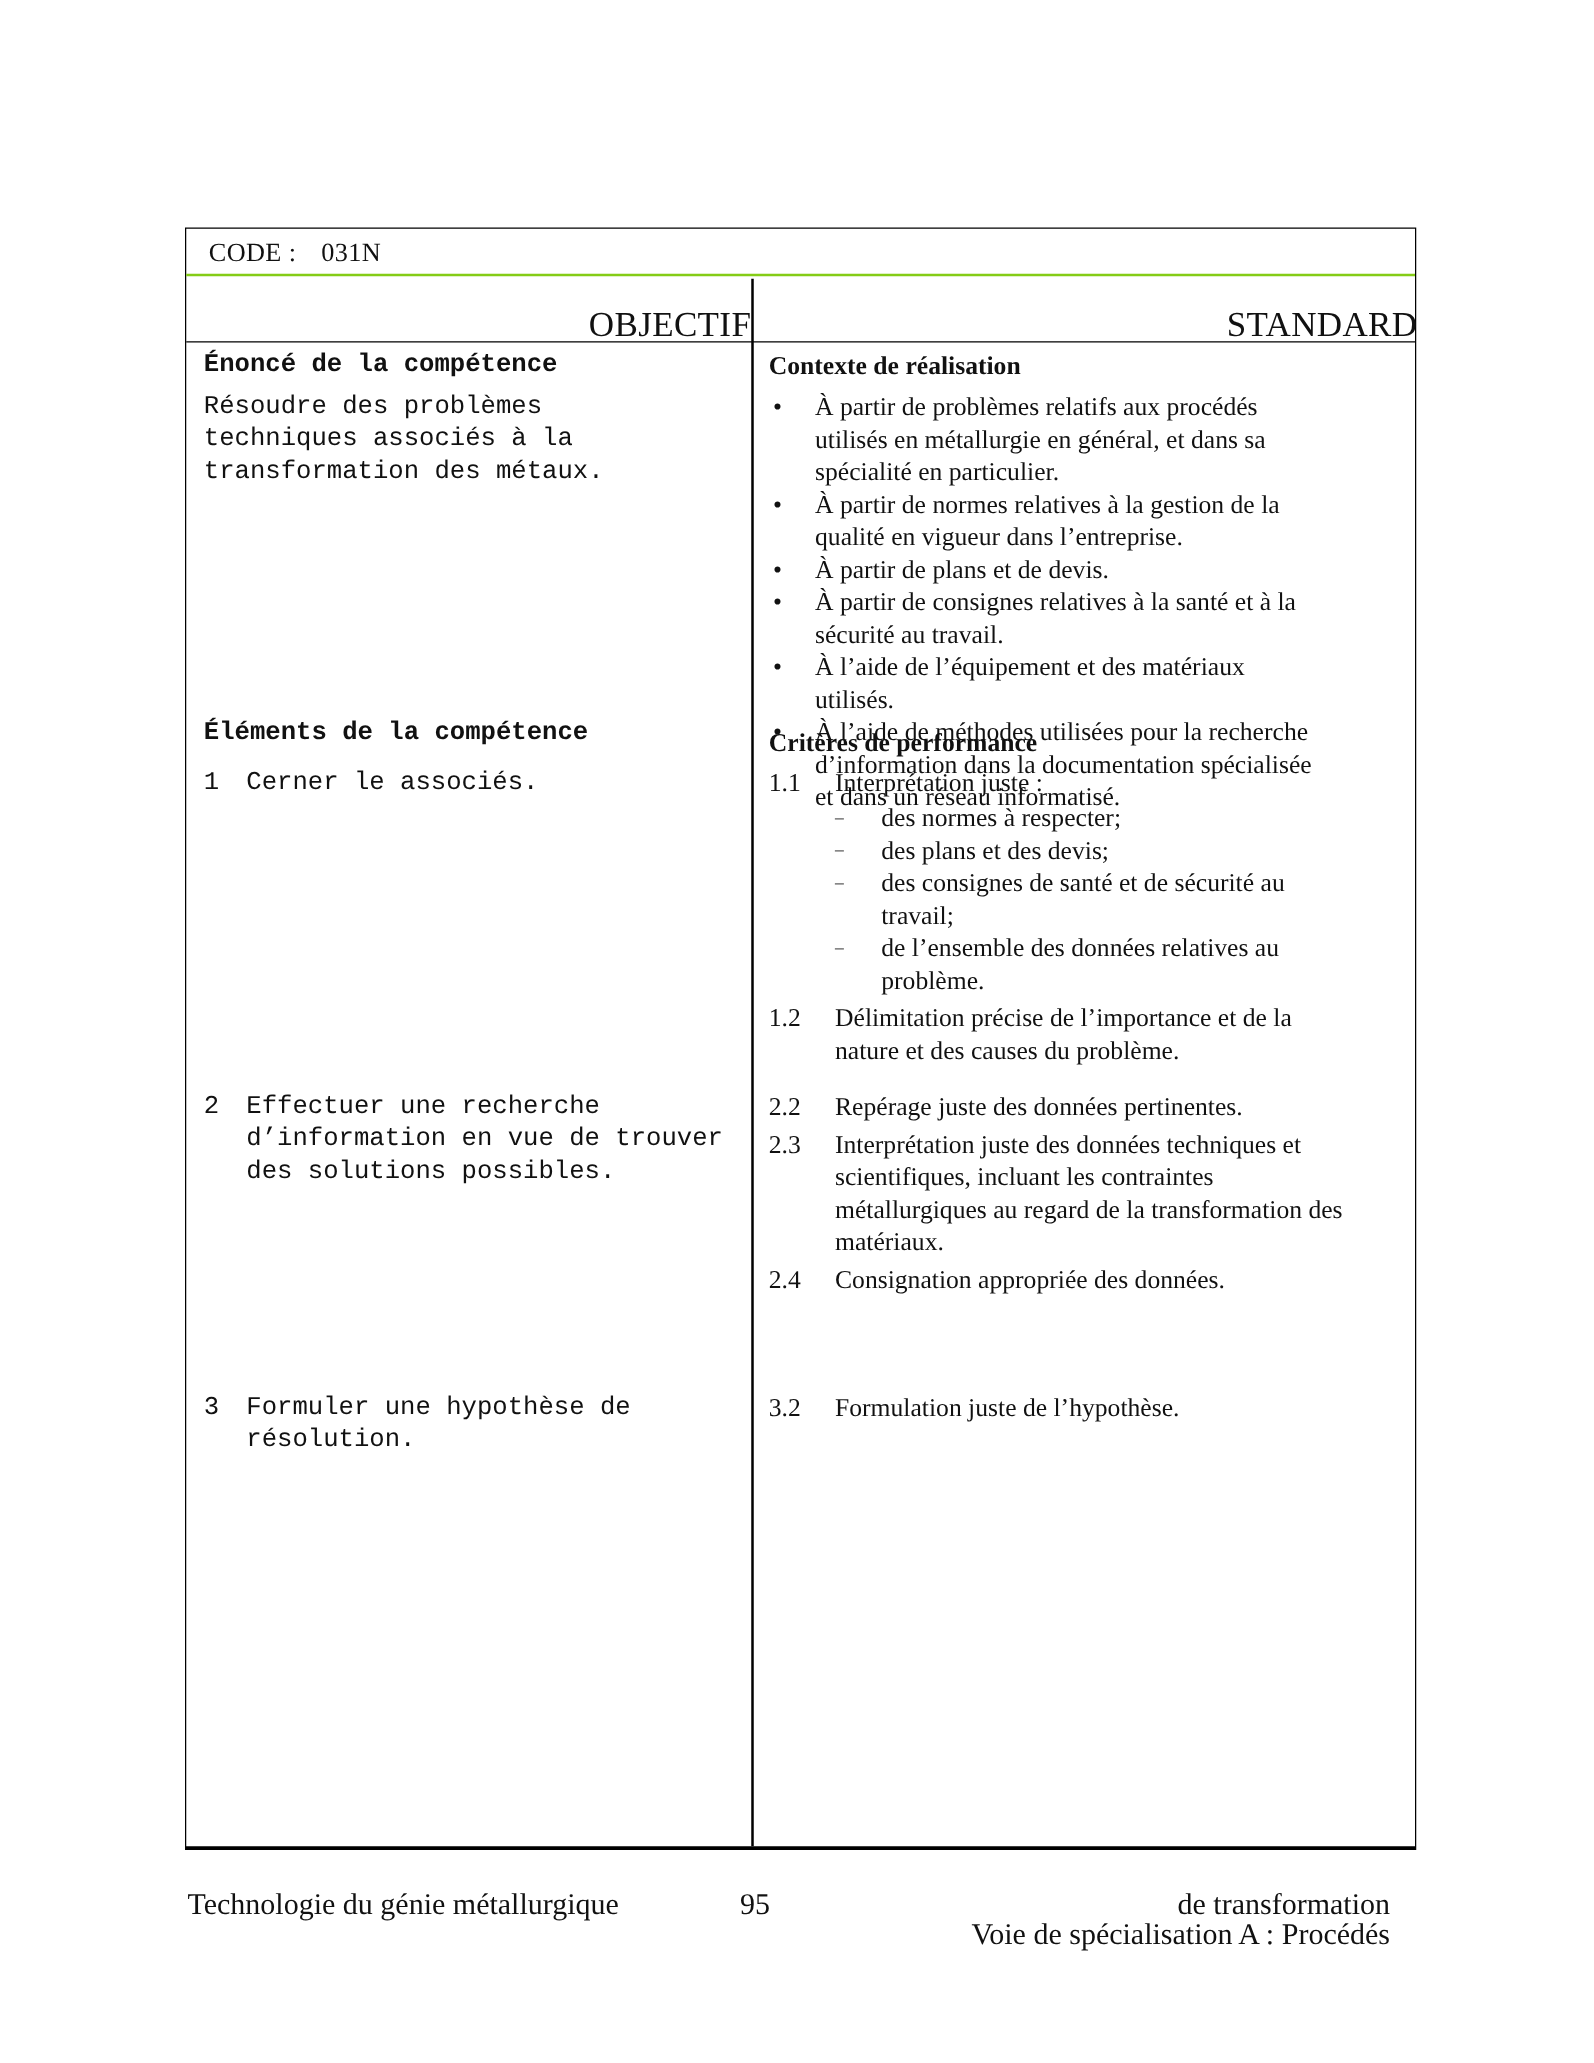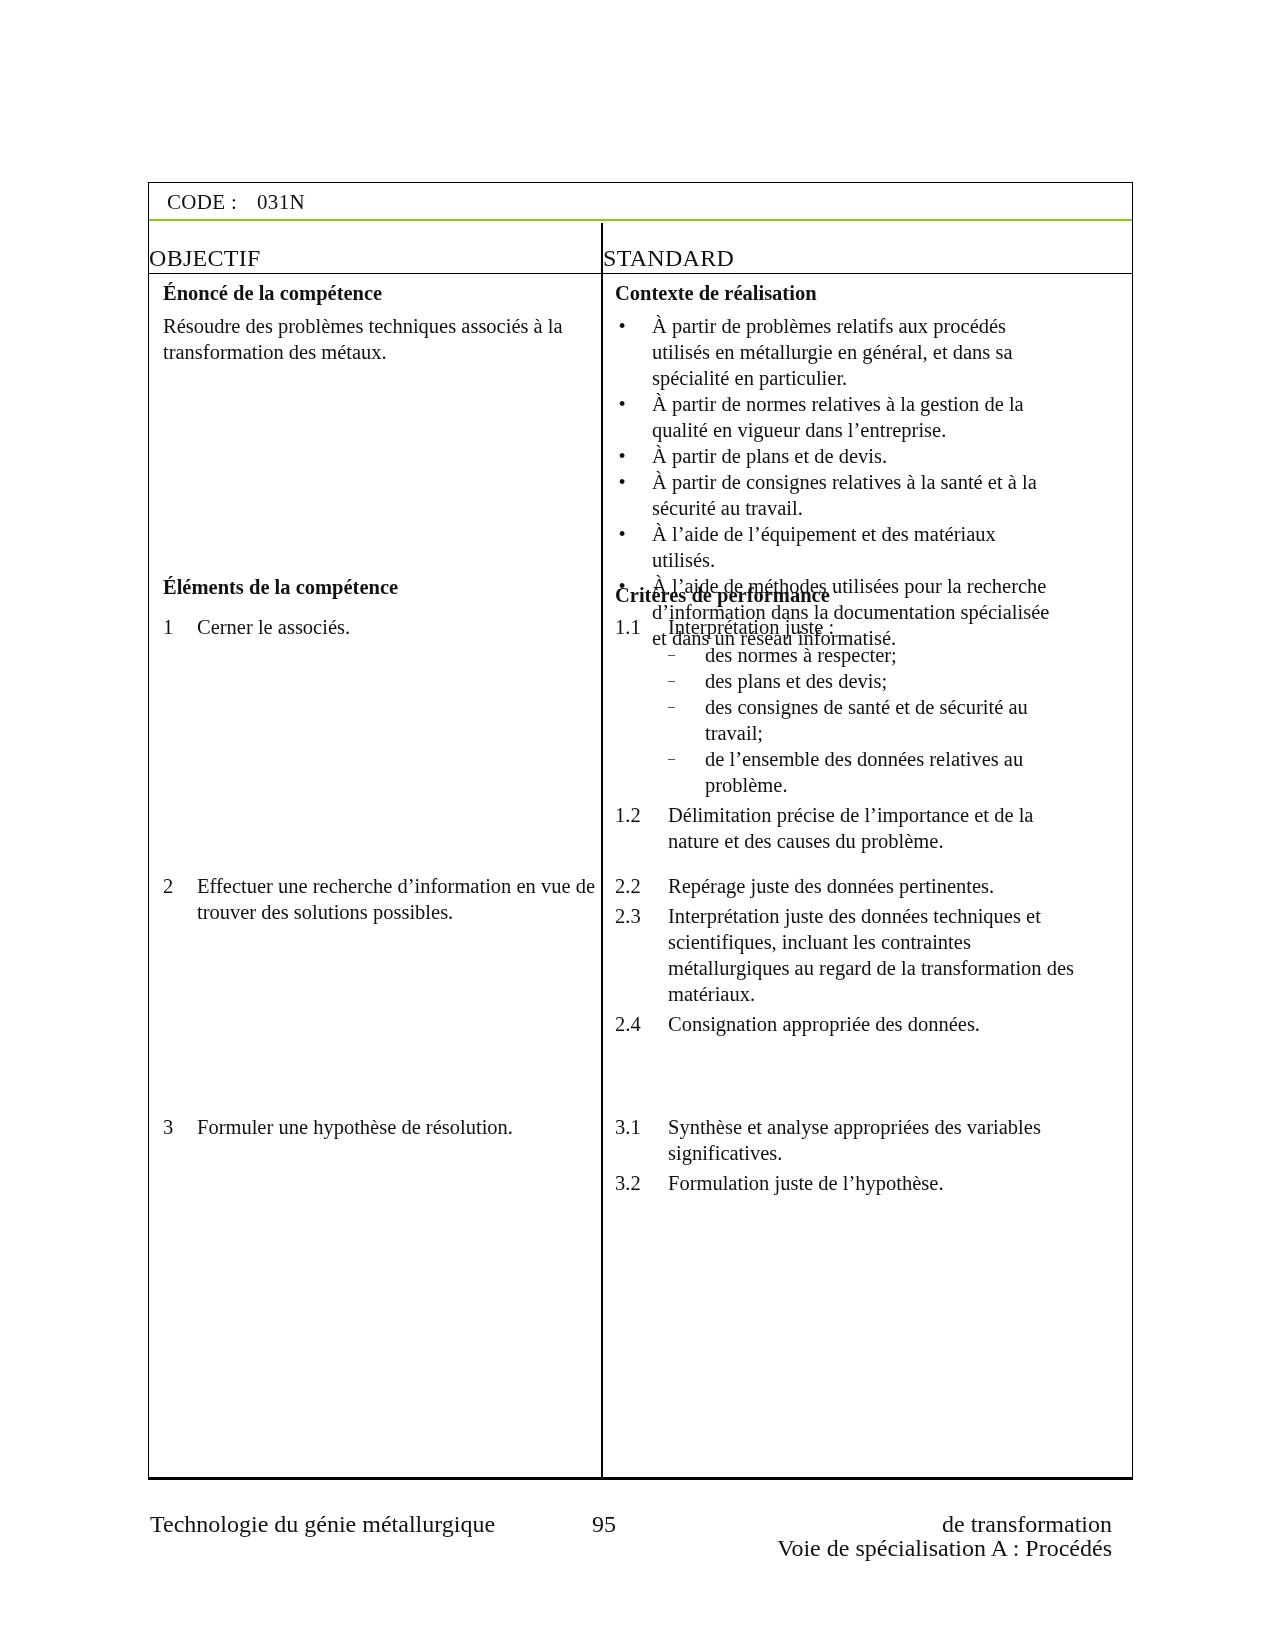--- a/index.html
+++ b/index.html
@@ -2,25 +2,25 @@
 <html><head>
 <meta charset="utf-8">
 <style>
   html, body { margin: 0; padding: 0; background: #ffffff; }
   body { width: 1275px; height: 1650px; position: relative; font-family: "Liberation Serif", "DejaVu Serif", serif; color: #111; }
   .frame { position: absolute; left: 148px; top: 182px; width: 985px; height: 1298px; border: 1.5px solid #000; border-bottom: 3px solid #000; box-sizing: border-box; }
   .code-row { position: absolute; left: 0; top: 0; width: 100%; height: 38px; border-bottom: 2px solid #84cc16; box-sizing: border-box; font-size: 21px; padding: 7px 0 0 18px; letter-spacing: 0.3px; }
   .code-row .code-value { margin-left: 20px; }
   .divider { position: absolute; left: 452px; top: 40px; width: 2px; bottom: 0; background: #000; }
   .head-row { position: absolute; left: 0; top: 38px; width: 100%; height: 53px; border-bottom: 1.5px solid #000; box-sizing: border-box; }
-  .head-cell { position: absolute; top: 24px; font-size: 24px; text-align: left; letter-spacing: 0.3px; }
+  .head-cell { position: absolute; top: 24px; font-size: 28px; text-align: right; letter-spacing: 0.3px; }
   .head-left { left: 0; width: 452px; }
   .head-right { left: 454px; width: 531px; }
   .col { position: absolute; top: 91px; font-size: 20.5px; line-height: 26px; }
-  .col-left { left: 14px; width: 425px; }
+  .col-left { left: 14px; width: 425px; font-family: Liberation Mono, monospace; }
   .col-right { left: 466px; width: 505px; }
   .sec-title { font-weight: bold; margin-top: 6px; margin-bottom: 7px; }
   .bullets { list-style: none; margin: 0; padding: 0; }
   .bullets li { position: relative; padding-left: 37px; }
   .bullets li .bul { position: absolute; left: 0; top: 0; width: 14px; text-align: center; }
   .elem { position: relative; padding-left: 34px; }
   .elem .num { position: absolute; left: 0; top: 0; }
   .crit { position: relative; padding-left: 53px; margin-bottom: 4px; }
   .crit .num { position: absolute; left: 0; top: 0; }
   .dash { list-style: none; margin: 2px 0 0 0; padding: 0; }
@@ -104,24 +104,20 @@
         <span>Interprétation juste des données techniques et scientifiques, incluant les contraintes métallurgiques au regard de la transformation des matériaux.</span>
       </div>
       <div class="crit">
         <span class="num">2.4</span>
         <span>Consignation appropriée des données.</span>
       </div>
     </div>
 
     <div style="position:absolute; top:840px; left:0; width:460px;">
       <div class="crit">
-        <span class="num">3.1</span>
-        <span>Synthèse et analyse appropriées des variables significatives.</span>
-      </div>
-      <div class="crit">
         <span class="num">3.2</span>
         <span>Formulation juste de l’hypothèse.</span>
       </div>
     </div>
   </div>
 </div>
 
 <div class="footer foot-left">Technologie du génie métallurgique</div>
 <div class="footer foot-center">95</div>
 <div class="footer foot-right">

